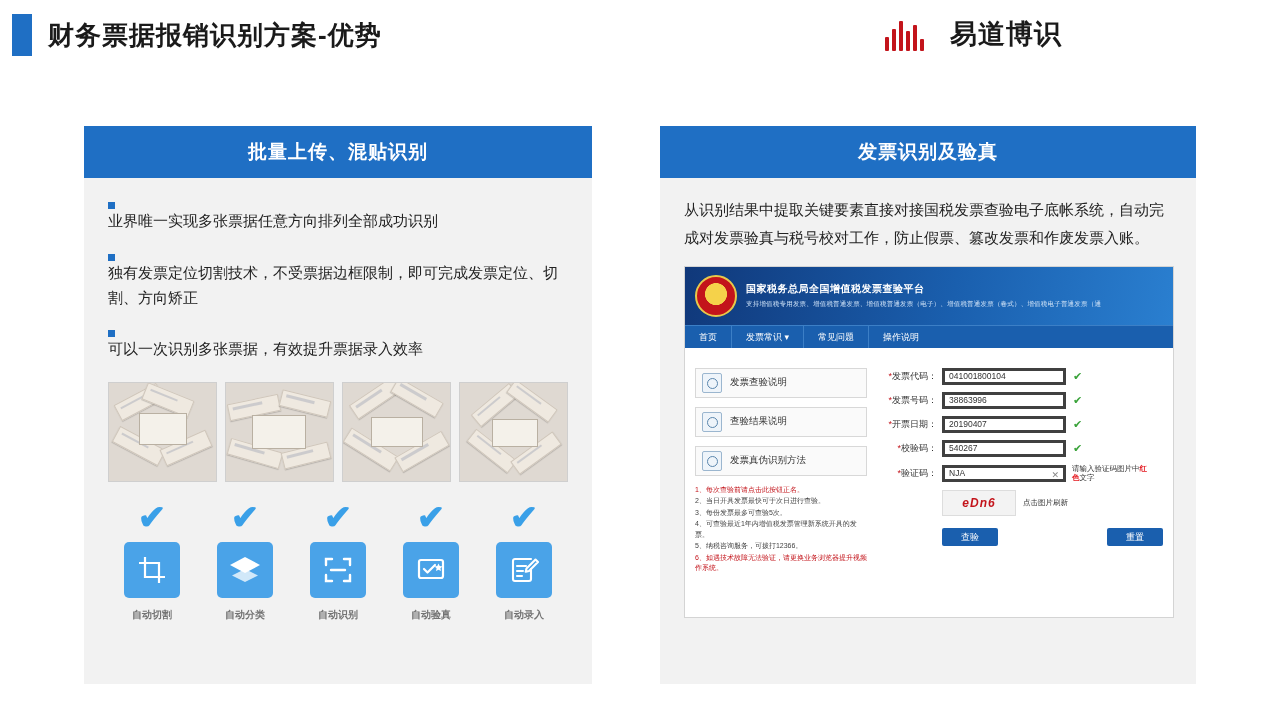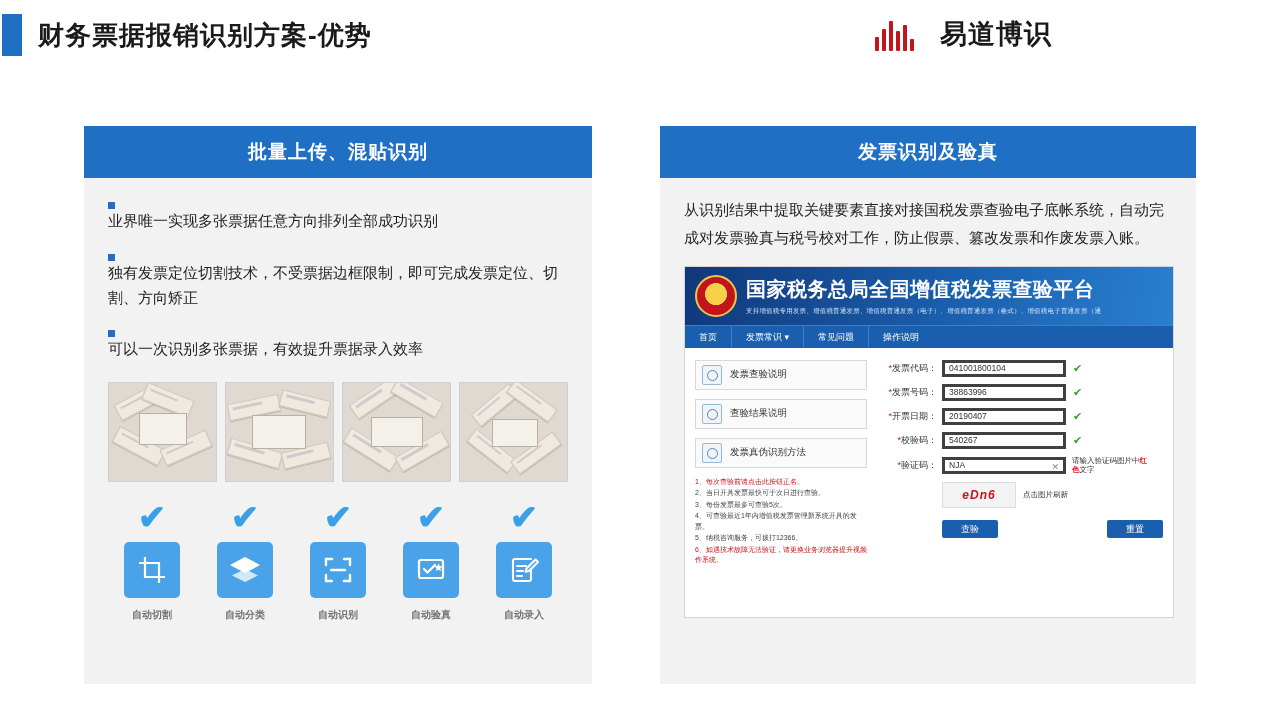--- a/index.html
+++ b/index.html
@@ -11,21 +11,21 @@
     height: 720px;
     background: #ffffff;
     font-family: "Liberation Sans", sans-serif;
     overflow: hidden;
     position: relative;
   }
 
   
   .header {
     position: absolute;
-    left: 2px; top: 0;
+    left: 12px; top: 0;
     width: 1072px;
     height: 70px;
   }
   .header-bar {
     position: absolute;
     left: 0; top: 14px;
     width: 20px; height: 42px;
     background: #1f6fc4;
   }
   .header-title {
@@ -206,21 +206,21 @@
   }
   .emblem {
     width: 38px; height: 38px;
     border-radius: 50%;
     background: radial-gradient(circle at 50% 45%, #f5d24a 0 38%, #c3141b 40% 100%);
     border: 2px solid #e8c94a;
     flex: 0 0 auto;
   }
   .banner-txt { margin-left: 9px; color: #fff; }
   .banner-title {
-    font-size: 20px;
+    font-size: 10px;
     font-weight: bold;
     letter-spacing: .5px;
   }
   .banner-sub {
     font-size: 6.5px;
     margin-top: 4px;
     color: #cfe2f7;
     letter-spacing: .2px;
   }
   .site-nav {
@@ -233,21 +233,21 @@
     font-size: 9px;
   }
   .site-nav span {
     padding: 0 14px;
     border-right: 1px solid #3c7fc6;
     line-height: 22px;
   }
   .site-nav span:last-child { border-right: none; }
   .site-body {
     display: flex;
-    padding: 12px 10px;
+    padding: 20px 10px;
     background: #fff;
     height: 268px;
     box-sizing: border-box;
   }
   .site-left { width: 172px; flex: 0 0 auto; }
   .side-btn {
     height: 28px;
     border: 1px solid #d8d8d8;
     background: #fafafa;
     display: flex;

